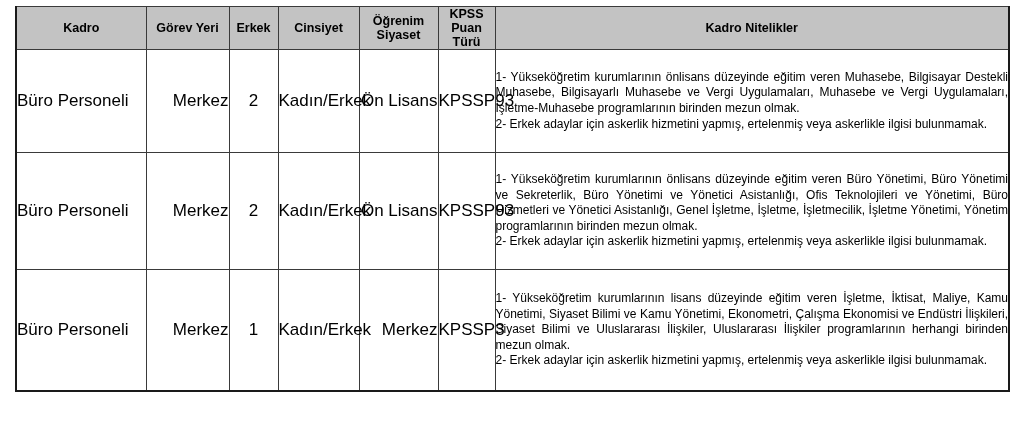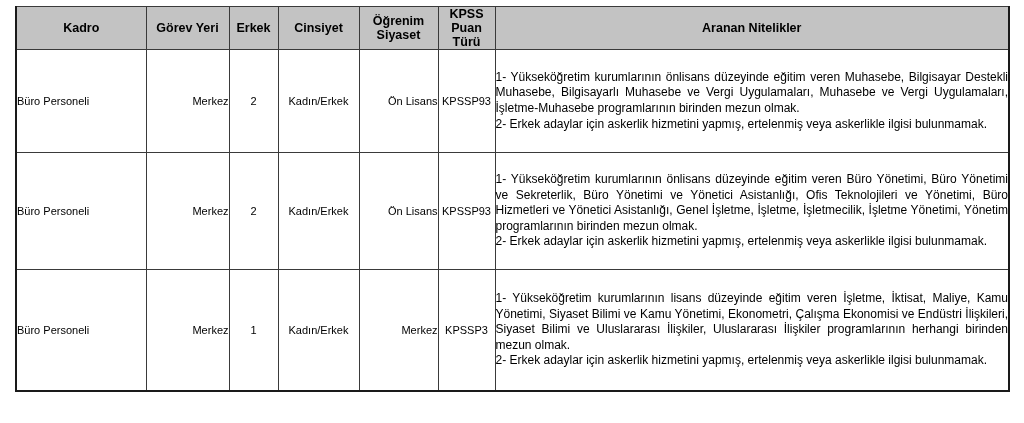--- a/index.html
+++ b/index.html
@@ -47,21 +47,21 @@
     line-height: 1.12;
     height: 42px;
     padding: 2px 3px;
     border-top: 2px solid #1a1a1a;
     border-bottom: 2px solid #1a1a1a;
   }
   thead th.first-col { border-left: 2px solid #1a1a1a; }
   thead th.last-col  { border-right: 2px solid #1a1a1a; }
 
   tbody td {
-    font-size: 11px;
+    font-size: 17px;
     line-height: 1.33;
     padding: 4px 6px;
   }
   tbody tr td.c-first { border-left: 2px solid #1a1a1a; }
   tbody tr td.c-last  { border-right: 2px solid #1a1a1a; }
   tbody tr:last-child td { border-bottom: 2px solid #1a1a1a; }
 
   td.col-kadro   { text-align: left;   padding-left: 10px; }
   td.col-gorev   { text-align: right;   padding-left: 10px; }
   td.col-adet    { text-align: center; }
@@ -112,21 +112,21 @@
           <th>Cinsiyet</th>
           <th>
             <span>Öğrenim</span><br>
             <span>Siyaset</span>
           </th>
           <th>
             <span>KPSS</span><br>
             <span>Puan</span><br>
             <span>Türü</span>
           </th>
-          <th class="last-col">Aranan Nitelikler</th>
+          <th class="last-col">Kadro Nitelikler</th>
         </tr>
       </thead>
       <tbody>
         <tr class="row-1">
           <td class="col-kadro c-first">Büro Personeli</td>
           <td class="col-gorev">Merkez</td>
           <td class="col-adet">2</td>
           <td class="col-cins">Kadın/Erkek</td>
           <td class="col-ogrenim">Ön Lisans</td>
           <td class="col-kpss">KPSSP93</td>

